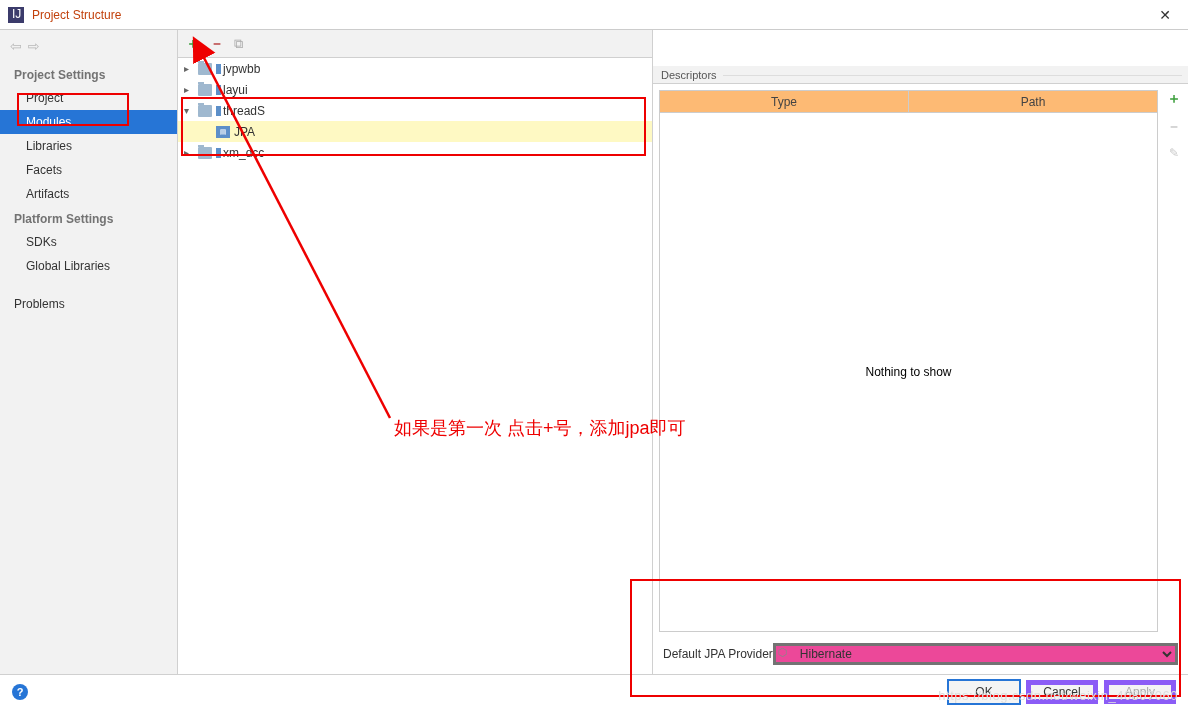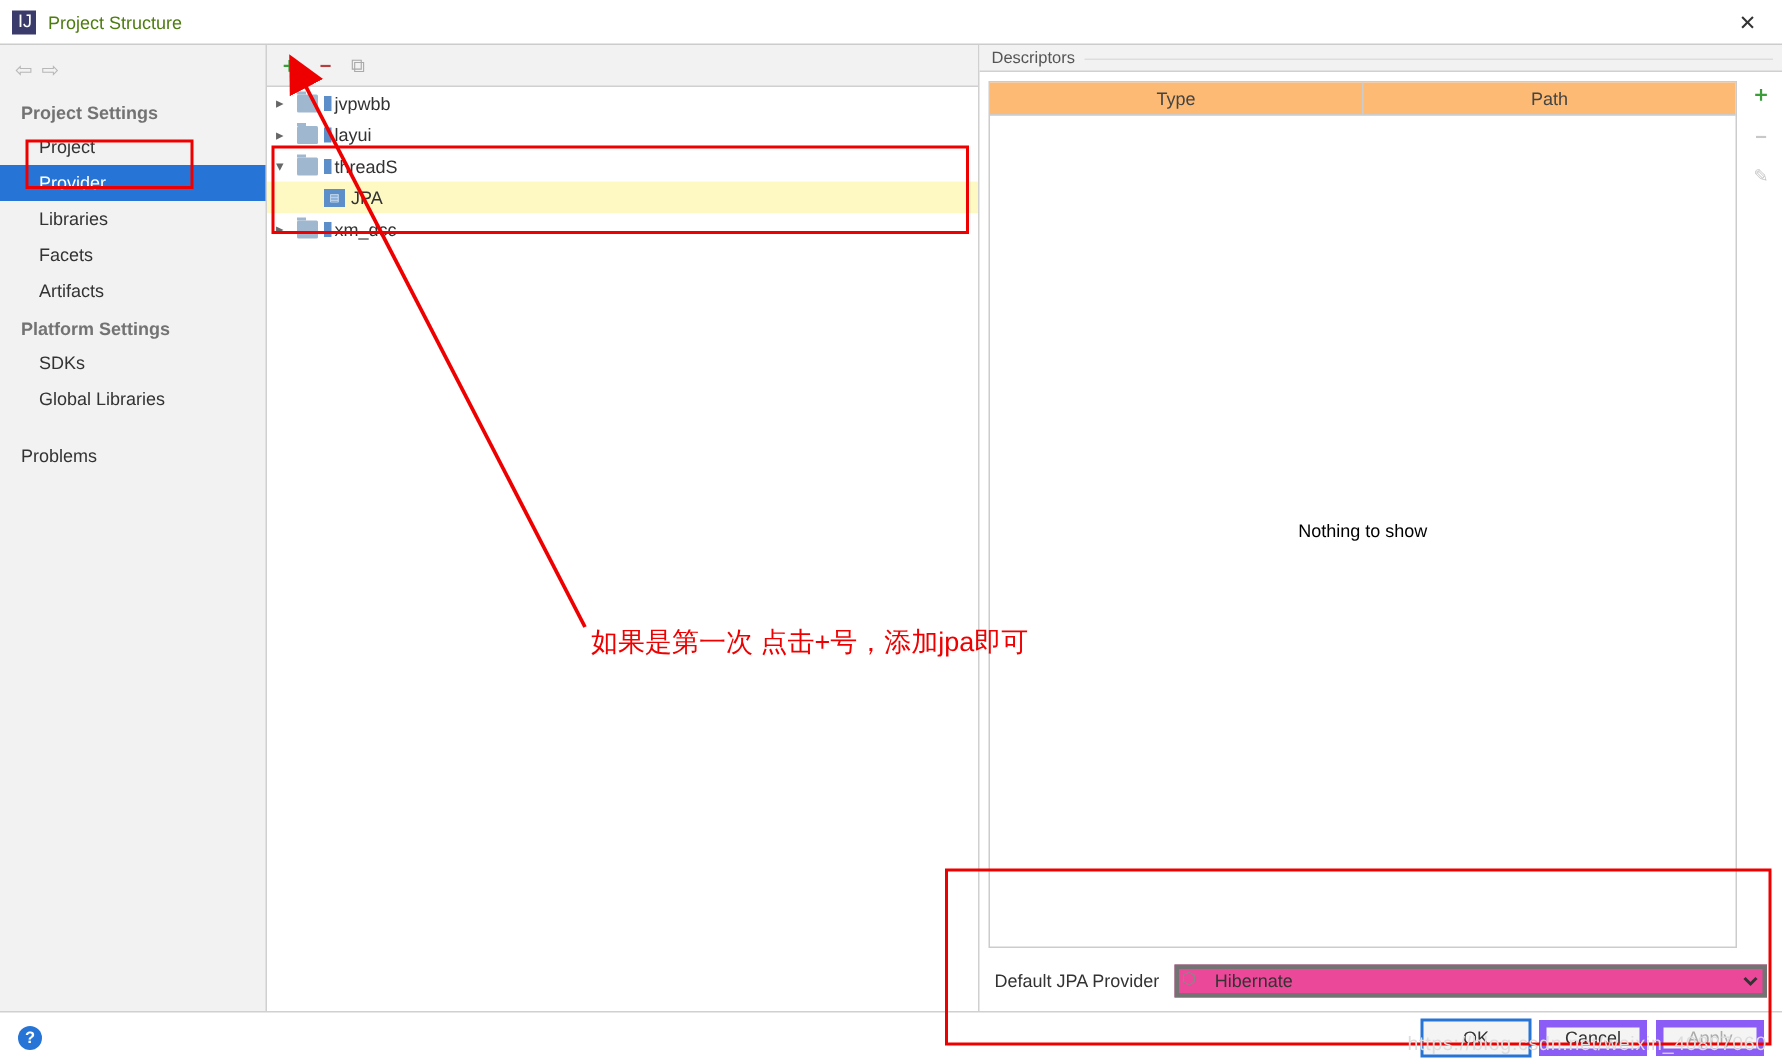--- a/index.html
+++ b/index.html
@@ -2,21 +2,21 @@
 <html><head>
 <meta charset="utf-8">
 <style>
 * { box-sizing: border-box; margin: 0; padding: 0; font-family: "Segoe UI", Tahoma, sans-serif; font-size: 12px; }
 html, body { width: 1188px; height: 709px; background: #fff; overflow: hidden; }
 
 
 .titlebar { height: 30px; border-bottom: 1px solid #ccc; display: flex; align-items: center; padding: 0 8px; }
 .titlebar .app-icon { width: 16px; height: 16px; background: #3b3b6b; display: inline-flex; align-items: center; justify-content: center; margin-right: 8px; }
 .titlebar .app-icon svg { width: 12px; height: 12px; }
-.titlebar .title { flex: 1; color: #4d7c0f; }
+.titlebar .title { flex: 1; color: #c2410c; }
 .titlebar .close { width: 30px; text-align: center; color: #333; font-size: 14px; cursor: pointer; }
 
 .body { display: flex; height: 644px; }
 
 
 .sidebar { width: 178px; background: #f2f2f2; border-right: 1px solid #d0d0d0; display: flex; flex-direction: column; padding-top: 6px; }
 .sidebar .nav-arrows { display: flex; gap: 6px; padding: 2px 10px 8px 10px; }
 .sidebar .nav-arrows span { color: #b8b8b8; font-size: 14px; }
 .sidebar .section-title { font-weight: 600; color: #737373; padding: 6px 14px 4px 14px; }
 .sidebar .item { padding: 5px 14px 5px 26px; color: #333; cursor: pointer; }
@@ -34,35 +34,35 @@
 .tree-row .arrow { width: 14px; display: inline-block; color: #666; font-size: 10px; }
 .tree-row .folder { width: 14px; height: 12px; background: #9fb8cf; border-radius: 1px; margin-right: 4px; position: relative; }
 .tree-row .folder::before { content: ""; position: absolute; top: -2px; left: 0; width: 6px; height: 2px; background: #9fb8cf; }
 .tree-row .jpa-icon { width: 14px; height: 12px; background: #5c8fc9; margin-right: 4px; display: inline-flex; align-items: center; justify-content: center; color: #fff; font-size: 7px; }
 .tree-row .blueblock { width: 5px; height: 10px; background: #5c8fc9; margin-right: 2px; }
 .tree-row .lbl { color: #333; }
 .tree-row.level2 { padding-left: 38px; }
 .tree-row.level1 { padding-left: 6px; }
 
 
-.rightpanel { flex: 1; display: flex; flex-direction: column; }
+.rightpanel { flex: 1; display: flex; flex-direction: column; margin-top: 36px; }
 .desc-label { height: 18px; background: #f2f2f2; border-bottom: 1px solid #d0d0d0; display: flex; align-items: center; color: #555; padding-left: 8px; font-size: 11px; position: relative; }
 .desc-label::after { content: ""; position: absolute; left: 70px; right: 6px; top: 50%; height: 1px; background: #ddd; }
 .desc-area { flex: 1; display: flex; }
 .desc-main { flex: 1; border: 1px solid #ccc; margin: 6px 2px 8px 6px; display: flex; flex-direction: column; }
 .desc-header { height: 22px; display: flex; border-bottom: 1px solid #ccc; background: #fdba74; }
 .desc-header .col { flex: 1; display: flex; align-items: center; justify-content: center; color: #444; border-right: 1px solid #ccc; }
 .desc-header .col:last-child { border-right: none; }
 .desc-body { flex: 1; display: flex; align-items: center; justify-content: center; color: #000000; }
 .desc-actions { width: 28px; display: flex; flex-direction: column; align-items: center; padding-top: 6px; gap: 10px; }
 .desc-actions .plus { color: #3b9e3b; font-weight: bold; font-size: 14px; cursor: pointer; }
 .desc-actions .minus { color: #c8c8c8; font-weight: bold; font-size: 14px; }
 .desc-actions .pen { color: #c8c8c8; font-size: 12px; }
 
-.provider-row { height: 28px; display: flex; align-items: center; padding: 0 10px; gap: 10px; }
+.provider-row { height: 28px; display: flex; align-items: center; padding: 0 10px; }
 .provider-row .lbl { color: #333; }
 .provider-row select { flex: 1; height: 22px; border: 3px solid #737373; background: #ec4899; padding-left: 20px; color: #333; }
 .provider-row .sel-wrap { flex: 1; position: relative; display: flex; }
 .provider-row .sel-wrap::before { content: "⬡"; position: absolute; left: 5px; top: 3px; color: #888; font-size: 11px; }
 
 
 .footer { height: 35px; border-top: 1px solid #d0d0d0; display: flex; align-items: center; padding: 0 12px; }
 .footer .help { width: 16px; height: 16px; border-radius: 50%; background: #2675d6; color: #fff; display: flex; align-items: center; justify-content: center; font-size: 11px; font-weight: bold; cursor: pointer; }
 .footer .spacer { flex: 1; }
 .footer button { width: 72px; height: 24px; margin-left: 6px; background: #f4f4f4; border: 5px solid #8b5cf6; color: #333; cursor: pointer; }
@@ -92,21 +92,21 @@
 
 <div class="body">
 
   <div class="sidebar">
     <div class="nav-arrows">
       <span>⇦</span>
       <span>⇨</span>
     </div>
     <div class="section-title">Project Settings</div>
     <div class="item">Project</div>
-    <div class="item selected">Provider</div>
+    <div class="item selected">Modules</div>
     <div class="item">Libraries</div>
     <div class="item">Facets</div>
     <div class="item">Artifacts</div>
     <div class="section-title">Platform Settings</div>
     <div class="item">SDKs</div>
     <div class="item">Global Libraries</div>
     <div style="height:14px"></div>
     <div class="item" style="padding-left:14px">Problems</div>
   </div>
 

